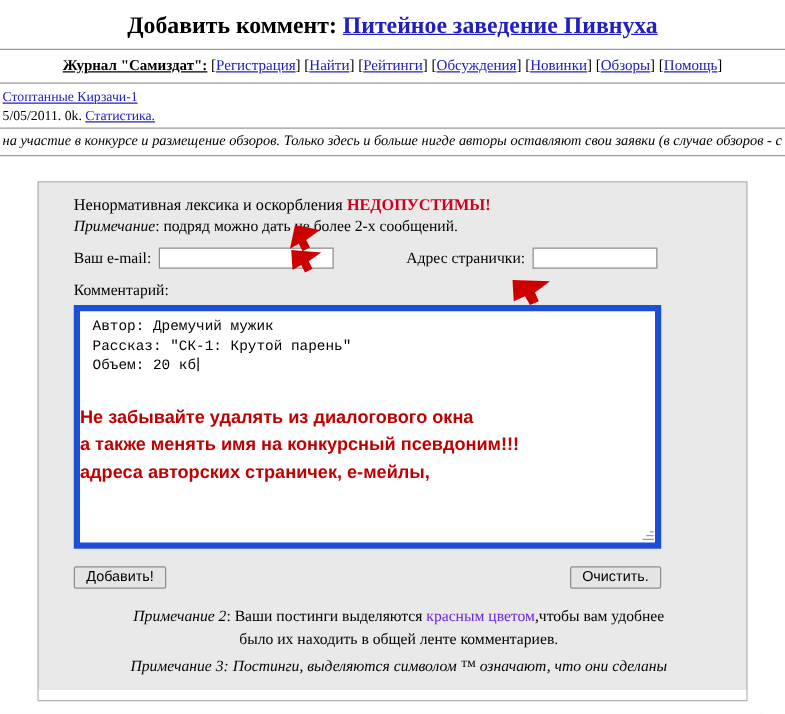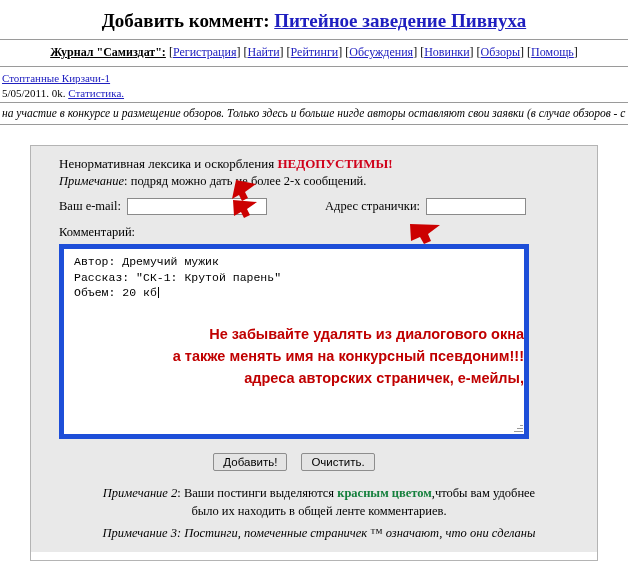--- a/index.html
+++ b/index.html
@@ -154,21 +154,21 @@
   }
   .caret {
     display: inline-block;
     width: 1px;
     height: 11px;
     background: #000;
     vertical-align: -2px;
     margin-left: 1px;
   }
   .overlay-msg {
-    text-align: right;
+    text-align: left;
     color: #c00000;
     font-family: "Liberation Sans", sans-serif;
     font-weight: bold;
     font-size: 14.5px;
     line-height: 1.55;
     margin-top: 22px;
   }
   .resize-grip {
     position: absolute;
     right: 1px;
@@ -179,42 +179,42 @@
   .resize-grip span {
     position: absolute;
     background: #9a9a9a;
     height: 1px;
   }
 
   .buttons-row {
     margin-top: 14px;
     width: 470px;
     display: flex;
-    justify-content: center;
+    justify-content: space-between;
     gap: 14px;
   }
   button.btn {
     font-family: "Liberation Sans", sans-serif;
     font-size: 11.5px;
     background: #e4e4e4;
     border: 1px solid #8d8d8d;
     border-radius: 2px;
     padding: 2px 9px;
     cursor: pointer;
   }
 
   .footer-notes {
     margin-top: 13px;
     width: 520px;
     text-align: center;
     font-size: 12.5px;
     line-height: 1.45;
   }
   .footer-notes .ital { font-style: italic; }
-  .red-bold { color: #15803d; font-weight: bold; }
+  .red-bold { color: #6d28d9; font-weight: normal; }
   .note3 {
     margin-top: 4px;
     font-style: italic;
   }
   .clip-bottom {
     position: absolute;
     left: 0;
     right: 0;
     bottom: 0;
     height: 8px;
@@ -308,21 +308,21 @@
     <div class="buttons-row">
       <button class="btn" type="button">Добавить!</button>
       <button class="btn" type="button">Очистить.</button>
     </div>
 
     <div class="footer-notes">
       <div>
         <span class="ital">Примечание 2</span><span>: Ваши постинги выделяются </span><span class="red-bold">красным цветом</span><span>,чтобы вам удобнее</span>
       </div>
       <div>было их находить в общей ленте комментариев.</div>
-      <div class="note3">Примечание 3: Постинги, помеченные страничек ™ означают, что они сделаны</div>
+      <div class="note3">Примечание 3: Постинги, выделяются символом ™ означают, что они сделаны</div>
     </div>
 
   </div>
   <div class="clip-bottom"></div>
 </div>
 
 <div class="arrow" style="left:228px; top:178px;">
   <svg width="34" height="34" viewBox="0 0 34 34">
     <path d="M8 2 L28 6 L17 14 L20 20 L14 23 L11 17 L4 21 Z" fill="#cc0000"></path>
   </svg>

